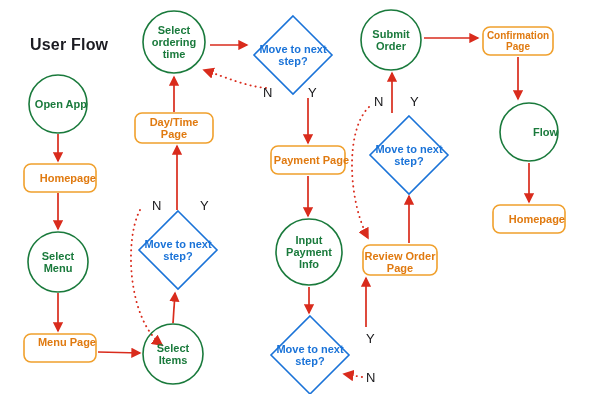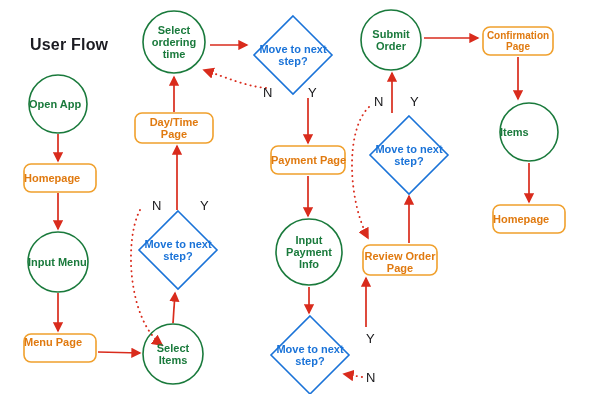--- a/index.html
+++ b/index.html
@@ -1,21 +1,21 @@
 <!DOCTYPE html>
 <html><head>
 <meta charset="utf-8">
 <style>
   html,body{margin:0;padding:0;background:#ffffff;}
   body{
     width:589px;height:394px;position:relative;overflow:hidden;
     font-family:"Liberation Sans","DejaVu Sans",sans-serif;
   }
   #canvas{position:absolute;left:0;top:0;width:589px;height:394px;}
-  .node{position:absolute;display:flex;align-items:center;justify-content:flex-start;text-align:center;box-sizing:border-box;}
+  .node{position:absolute;display:flex;align-items:center;justify-content:flex-end;text-align:center;box-sizing:border-box;}
   .circle{
     border:1.6px solid #1a7a3c;border-radius:50%;
     color:#1a7a3c;font-weight:bold;line-height:1.12;
   }
   .pagebox{
     border:1.6px solid #f0a02c;border-radius:7px;
     color:#e07a10;font-weight:bold;line-height:1.12;
   }
   .diamond-label{
     color:#1a73d8;font-weight:bold;line-height:1.12;pointer-events:none;
@@ -86,21 +86,21 @@
 </svg>
 
 <div id="node-layer">
     <div class="node circle" style="left: 29px; top: 75px; width: 58px; height: 58px; font-size: 11px; border: none;">
       <span>Open App</span>
     </div>
     <div class="node pagebox" style="left: 24px; top: 164px; width: 72px; height: 28px; font-size: 11px; border: none;">
       <span>Homepage</span>
     </div>
     <div class="node circle" style="left: 28px; top: 232px; width: 60px; height: 60px; font-size: 11px; border: none;">
-      <span>Input Menu</span>
+      <span>Select Menu</span>
     </div>
     <div class="node pagebox" style="left: 24px; top: 334px; width: 72px; height: 16px; font-size: 11px; border: none;">
       <span>Menu Page</span>
     </div>
     <div class="node circle" style="left: 143px; top: 324px; width: 60px; height: 60px; font-size: 11px; border: none;">
       <span>Select Items</span>
     </div>
     <div class="node diamond-label" style="left: 141.925px; top: 211px; width: 72.15px; height: 78px; font-size: 11px;">
       <span>Move to next step?</span>
     </div>
@@ -128,21 +128,21 @@
     <div class="node diamond-label" style="left: 372.925px; top: 116px; width: 72.15px; height: 78px; font-size: 11px;">
       <span>Move to next step?</span>
     </div>
     <div class="node circle" style="left: 361px; top: 10px; width: 60px; height: 60px; font-size: 11px; border: none;">
       <span>Submit Order</span>
     </div>
     <div class="node pagebox" style="left: 483px; top: 27px; width: 70px; height: 28px; font-size: 10px; border: none;">
       <span>Confirmation Page</span>
     </div>
     <div class="node circle" style="left: 500px; top: 103px; width: 58px; height: 58px; font-size: 11px; border: none;">
-      <span>Items</span>
+      <span>Flow</span>
     </div>
     <div class="node pagebox" style="left: 493px; top: 205px; width: 72px; height: 28px; font-size: 11px; border: none;">
       <span>Homepage</span>
     </div>
   </div>
 <div id="branch-layer">
     <div class="branch" style="left: 263px; top: 86px; color: rgb(23, 23, 26);">N</div>
     <div class="branch" style="left: 308px; top: 86px; color: rgb(23, 23, 26);">Y</div>
     <div class="branch" style="left: 152px; top: 199px; color: rgb(23, 23, 26);">N</div>
     <div class="branch" style="left: 200px; top: 199px; color: rgb(23, 23, 26);">Y</div>

